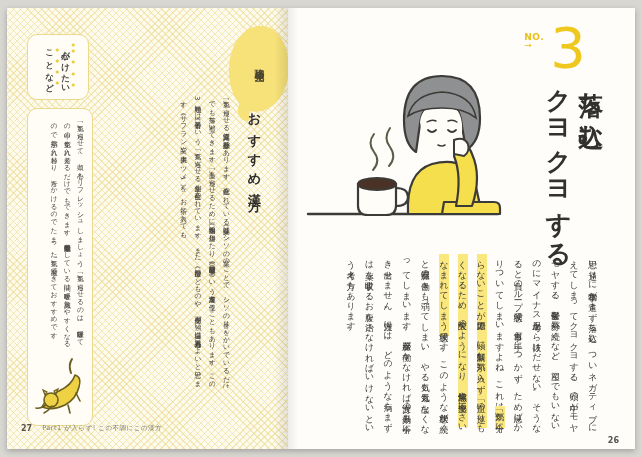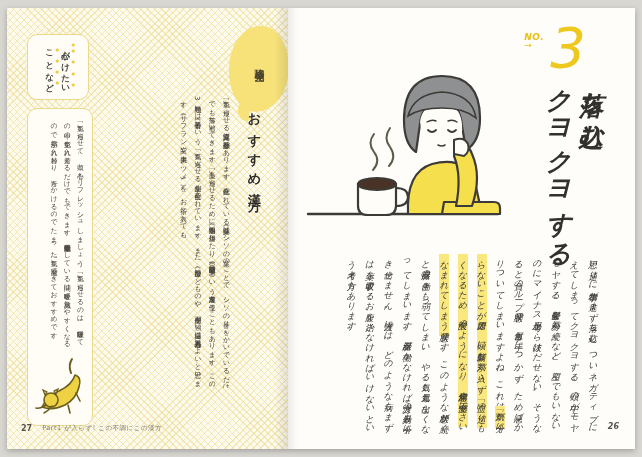--- a/index.html
+++ b/index.html
@@ -59,21 +59,21 @@
   .left-body {
     position:absolute; left:138px; top:88px; width:88px; height:292px;
     writing-mode:vertical-rl; font-size:6.8px; line-height:14.3px; letter-spacing:.1px;
     color:#45433d; overflow:hidden;
   }
   .footer-left { position:absolute; left:14px; bottom:16px; display:flex; align-items:flex-end; gap:10px; }
   .footer-page { font-size:8px; font-weight:bold; color:#55534d; }
   .footer-title { font-size:6.5px; color:#7a7870; letter-spacing:.5px; }
 
   
-  .page-right { position:relative; width:380px; height:100%; background:#fefdfa;font-style:italic; }
+  .page-right { position:relative; width:380px; height:100%; background:#fefdfa; }
   .page-right::before { content:""; position:absolute; left:0; top:0; bottom:0; width:10px;
     background:linear-gradient(to left, rgba(0,0,0,0), rgba(0,0,0,.07)); }
 
   .no-block { position:absolute; left:236px; top:24px; }
   .no-label { font-size:9px; font-weight:bold; color:#e9bf17; letter-spacing:.5px; display:block; }
   .no-arrow { display:block; font-size:9px; color:#e9bf17; line-height:5px; margin-top:1px; }
   .no-value { position:absolute; left:26px; top:-12px; font-size:56px; color:#eec81e; font-weight:normal; line-height:1; }
 
   .main-title { position:absolute; top:64px; writing-mode:vertical-rl;
     font-size:25px; font-weight:bold; color:#33312d; letter-spacing:2px; }
@@ -81,21 +81,21 @@
   .title-l2 { left:254px; }
 
   .illustration { position:absolute; left:8px; top:48px; width:206px; height:186px; }
 
   .main-body {
     position:absolute; left:14px; top:246px; width:300px; height:180px;
     writing-mode:vertical-rl; font-size:8.8px; line-height:18.6px; letter-spacing:.2px;
     color:#3b3935; overflow:hidden;
   }
   .main-body .hl { background:#fae87f; }
-  .page-number-right { position:absolute; right:16px; bottom:18px; font-size:8px; font-weight:bold; color:#55534d; }
+  .page-number-right { position:absolute; right:16px; bottom:4px; font-size:8px; font-weight:bold; color:#55534d; }
 </style>
 </head>
 <body>
 
 <div class="spread">
 
   <div class="page-left">
 
     <div class="rounded-box care-box">
       <div class="care-label">心がけたい

